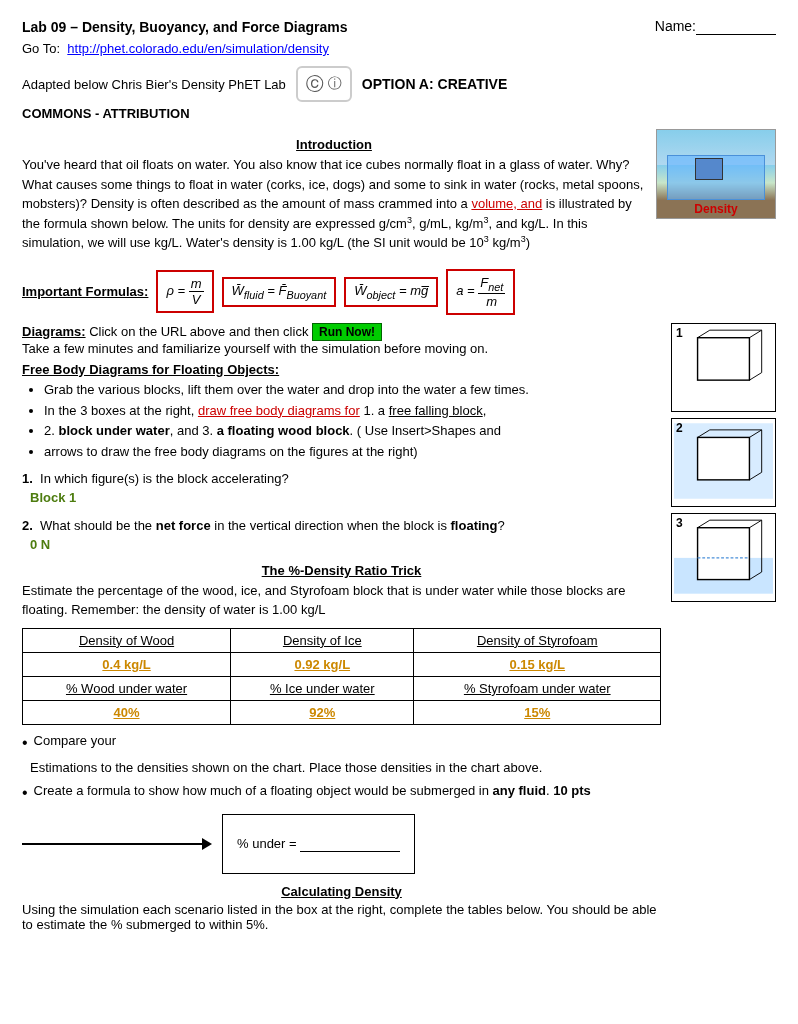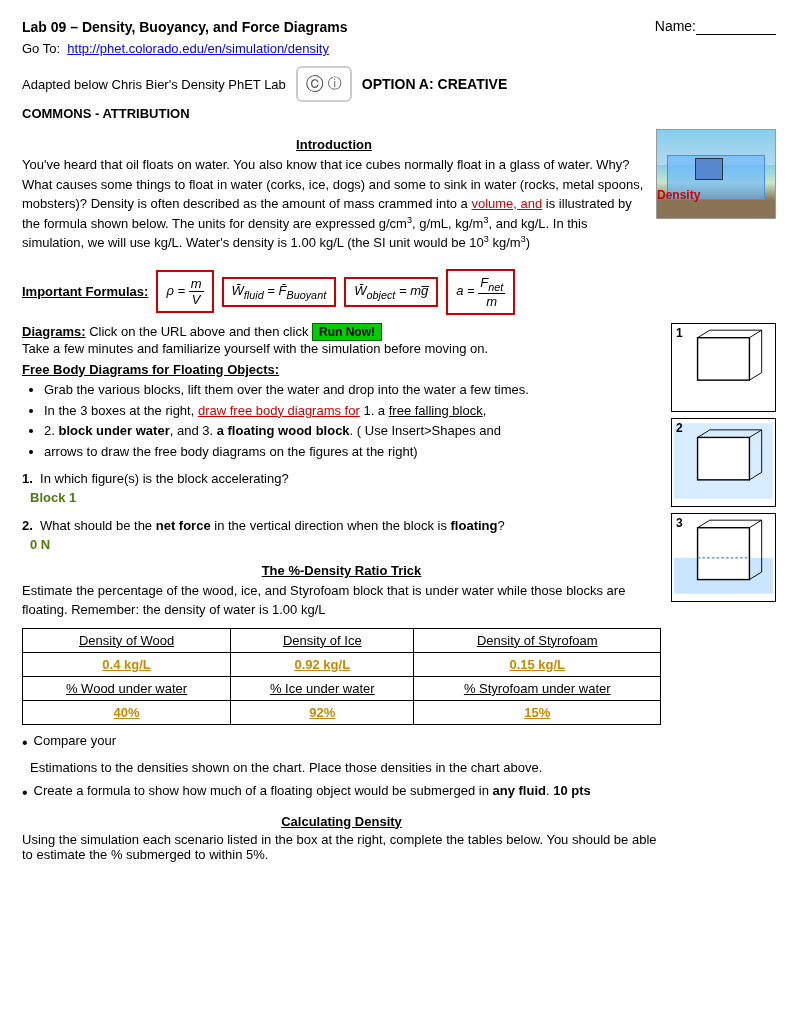--- a/index.html
+++ b/index.html
@@ -54,23 +54,23 @@
       display: flex;
       flex-direction: column;
       align-items: center;
       justify-content: flex-end;
       padding-bottom: 4px;
       position: relative;
       overflow: hidden;
     }
     .sim-thumbnail-label {
       position: absolute;
-      bottom: 16px;
+      bottom: 2px;
       width: 100%;
-      text-align: left;
+      text-align: center;
       color: #c00;
       font-size: 12px;
       font-weight: bold;
     }
     .section-heading {
       font-weight: bold;
       text-decoration: underline;
       margin-bottom: 3px;
       margin-top: 8px;
       text-align: center;
@@ -358,20 +358,30 @@
     </div>
 
     <div style="margin-top:8px;">
       <div class="bullet-item">
         <span class="bullet-dot">•</span>
         <span>
           Create a formula to show how much of a floating object would be submerged
           in <span class="bold">any fluid</span>. <span class="bold">10 pts</span>
         </span>
       </div>
+      <div class="arrow-formula-row">
+        <div class="long-arrow">
+          <div class="arrow-line"></div>
+          <div class="arrow-head"></div>
+        </div>
+        <div class="percent-box">
+          <span>% under =</span>
+          &nbsp;<span class="underline-blank">&nbsp;</span>
+        </div>
+      </div>
     </div>
 
     <div class="calc-section" style="margin-top:10px;">
       <div class="section-heading">Calculating Density</div>
       <div>Using the simulation each scenario listed in the box at the right, complete the tables below.  You should be able to estimate the % submerged to within 5%.</div>
     </div>
 
   </div>
 
   <div class="right-diagrams" style="margin-top:0;padding-top:0;">

